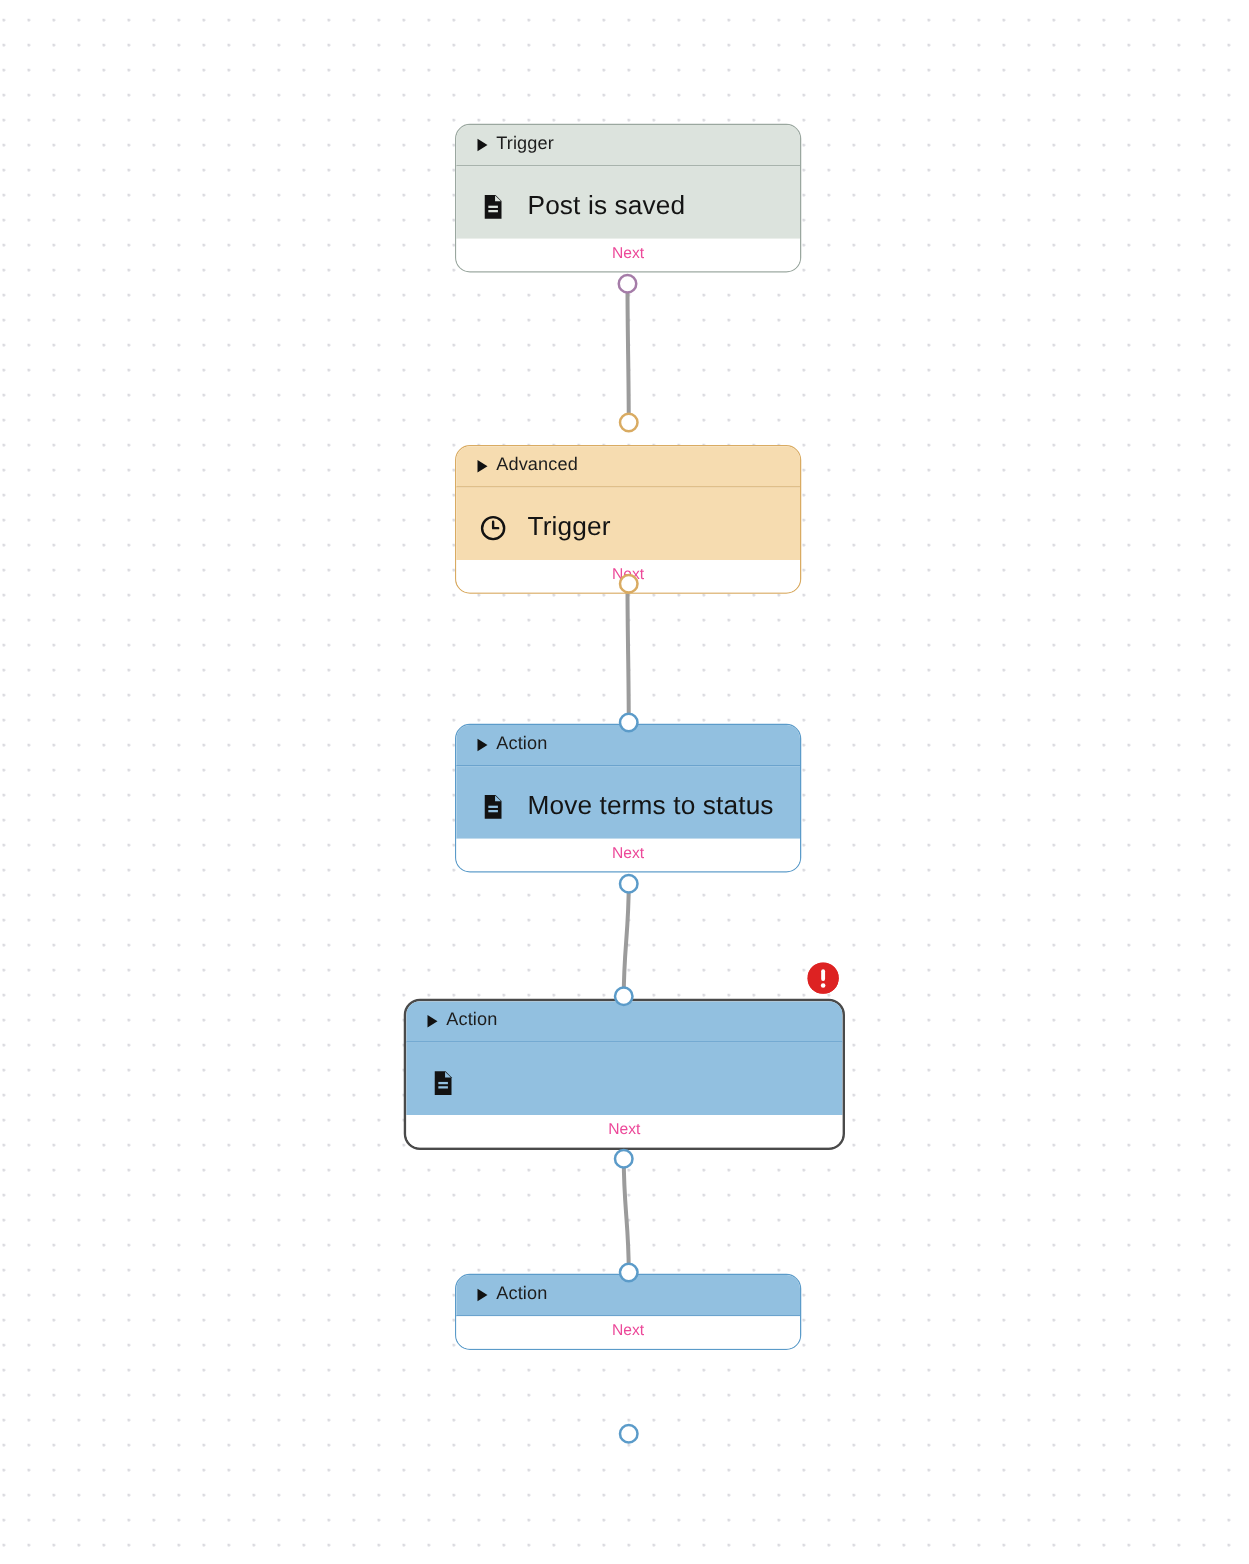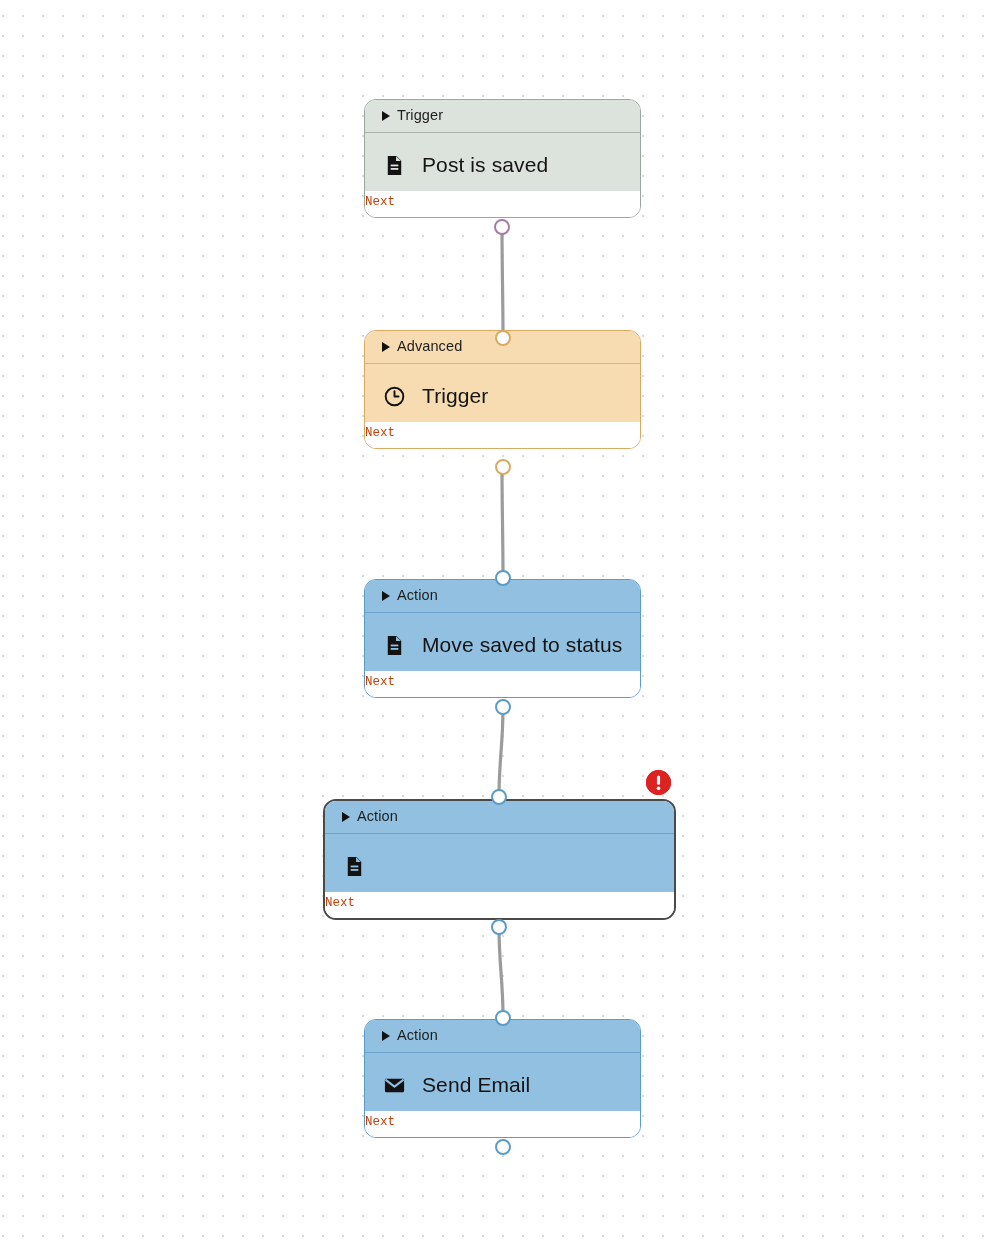--- a/index.html
+++ b/index.html
@@ -93,26 +93,25 @@
   .node-title {
     font-size: 21px;
     color: #141414;
     line-height: 1.15;
     white-space: nowrap;
     letter-spacing: .1px;
   }
 
   .node-footer {
     background: #ffffff;
-    text-align: left;
+    text-align: center;
     font-size: 12.5px;
-    color: #c2410c;
+    color: #ec4899;
     padding: 4px 0 7px 0;
     line-height: 1.2;
-    font-family: Liberation Mono, monospace;
   }
 
   
   .n-trigger  { border-color: #9aa79f; }
   .n-trigger  .node-header, .n-trigger .node-body { background: #dce3dd; }
   .n-trigger  .node-header { border-bottom-color: #a8b3ac; }
 
   .n-advanced { border-color: #d9ab62; }
   .n-advanced .node-header, .n-advanced .node-body { background: #f6dcb0; }
   .n-advanced .node-header { border-bottom-color: #d8b57e; }
@@ -174,21 +173,21 @@
           <rect fill="#dce3dd" x="8" y="11" width="8" height="1.9"></rect>
           <rect fill="#dce3dd" x="8" y="14.6" width="8" height="1.9"></rect>
         </svg>
       </span>
       <span class="node-title">Post is saved</span>
     </div>
     <div class="node-footer">Next</div>
   </div>
   <div class="handle h-trigger" style="left:494px; top:219px;"></div>
 
-  <div class="node n-advanced" style="left:364px; top:330px; width:277px;">
+  <div class="node n-advanced" style="left:364px; top:356px; width:277px;">
     <div class="node-header">
       <span class="tri"></span>
       <span class="node-header-label">Advanced</span>
     </div>
     <div class="node-body">
       <span class="node-icon">
         <svg viewBox="0 0 24 24" xmlns="http://www.w3.org/2000/svg">
           <circle cx="12" cy="12" r="9.2" fill="none" stroke="currentColor" stroke-width="2"></circle>
           <path d="M12 6.6 V12 H16.2" fill="none" stroke="currentColor" stroke-width="2" stroke-linecap="round" stroke-linejoin="round"></path>
         </svg>
@@ -207,21 +206,21 @@
     </div>
     <div class="node-body">
       <span class="node-icon">
         <svg viewBox="0 0 24 24" xmlns="http://www.w3.org/2000/svg">
           <path fill="currentColor" d="M5 2h9l5 5v15H5z"></path>
           <path fill="#92c0e0" d="M13.6 2.4v5h5z"></path>
           <rect fill="#92c0e0" x="8" y="11" width="8" height="1.9"></rect>
           <rect fill="#92c0e0" x="8" y="14.6" width="8" height="1.9"></rect>
         </svg>
       </span>
-      <span class="node-title">Move saved to status</span>
+      <span class="node-title">Move terms to status</span>
     </div>
     <div class="node-footer">Next</div>
   </div>
   <div class="handle h-action" style="left:495px; top:570px;"></div>
   <div class="handle h-action" style="left:495px; top:699px;"></div>
 
   <div class="node n-action selected" style="left:323px; top:799px; width:353px;">
     <div class="node-header">
       <span class="tri"></span>
       <span class="node-header-label">Action</span>
@@ -247,27 +246,18 @@
       <rect x="10.5" y="5.2" width="3" height="9" rx="1.5" fill="#ffffff"></rect>
       <circle cx="12" cy="17.6" r="1.75" fill="#ffffff"></circle>
     </svg>
   </div>
 
   <div class="node n-action" style="left:364px; top:1019px; width:277px;">
     <div class="node-header">
       <span class="tri"></span>
       <span class="node-header-label">Action</span>
     </div>
-    <div class="node-body">
-      <span class="node-icon">
-        <svg viewBox="0 0 24 24" xmlns="http://www.w3.org/2000/svg">
-          <rect x="2" y="5" width="20" height="14" rx="1.2" fill="currentColor"></rect>
-          <path d="M3.2 6.4 L12 13.2 L20.8 6.4" fill="none" stroke="#92c0e0" stroke-width="2.1" stroke-linecap="round" stroke-linejoin="round"></path>
-        </svg>
-      </span>
-      <span class="node-title">Send Email</span>
-    </div>
     <div class="node-footer">Next</div>
   </div>
   <div class="handle h-action" style="left:495px; top:1010px;"></div>
   <div class="handle h-action" style="left:495px; top:1139px;"></div>
 
 </div>
 
 </body></html>

